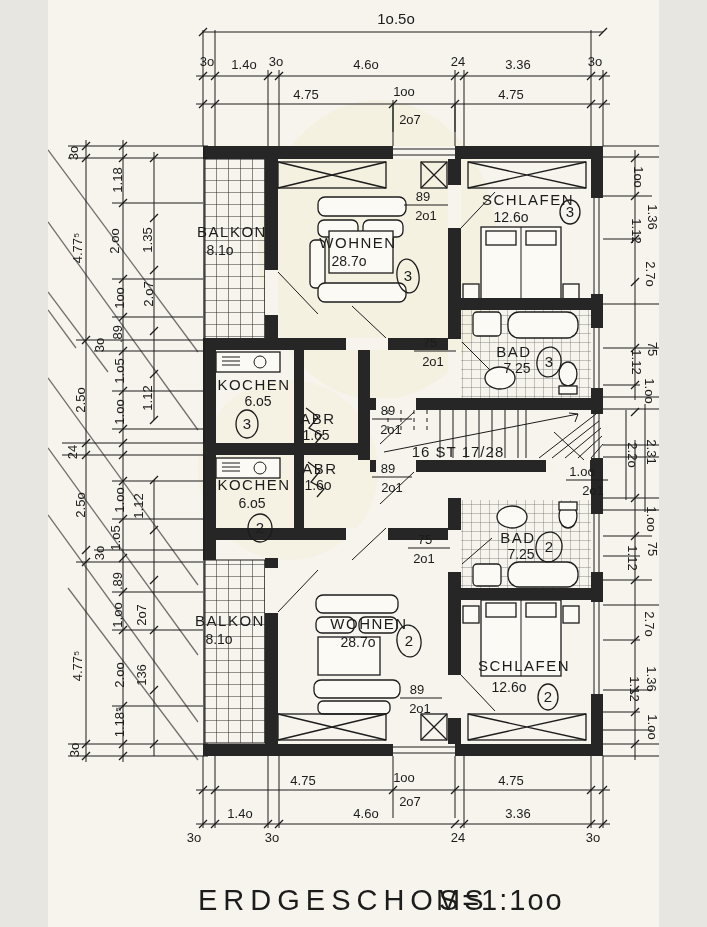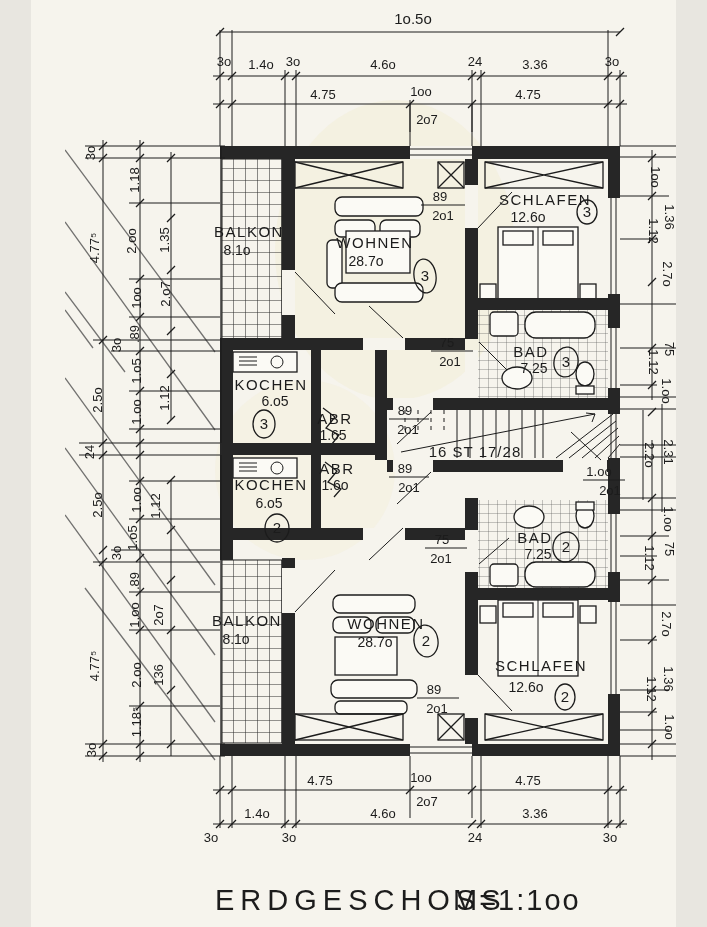--- a/index.html
+++ b/index.html
@@ -1,17 +1,17 @@
 <!DOCTYPE html>
 <html><head>
 <meta charset="utf-8">
 <style>
   html,body{margin:0;padding:0;background:#e8e6e0;}
   .stage{position:relative;width:611px;height:927px;margin:0 auto;background:#f6f4ed;overflow:hidden;
-         font-family:"Liberation Sans","DejaVu Sans",sans-serif;padding-left:34px;}
+         font-family:"Liberation Sans","DejaVu Sans",sans-serif;}
   svg{display:block}
   text{fill:#1c1c1c;font-family:"Liberation Sans","DejaVu Sans",sans-serif;}
   .dim{font-size:13px;text-anchor:middle;}
   .dimBig{font-size:15px;text-anchor:middle;}
   .room{font-size:15px;letter-spacing:1.5px;text-anchor:middle;}
   .area{font-size:14px;text-anchor:middle;}
   .circ{font-size:15px;text-anchor:middle;}
   .stair{font-size:15px;letter-spacing:1px;text-anchor:middle;}
   .title{font-size:29px;letter-spacing:6px;}
   .ink{stroke:#1c1c1c;fill:none;stroke-width:1;}

